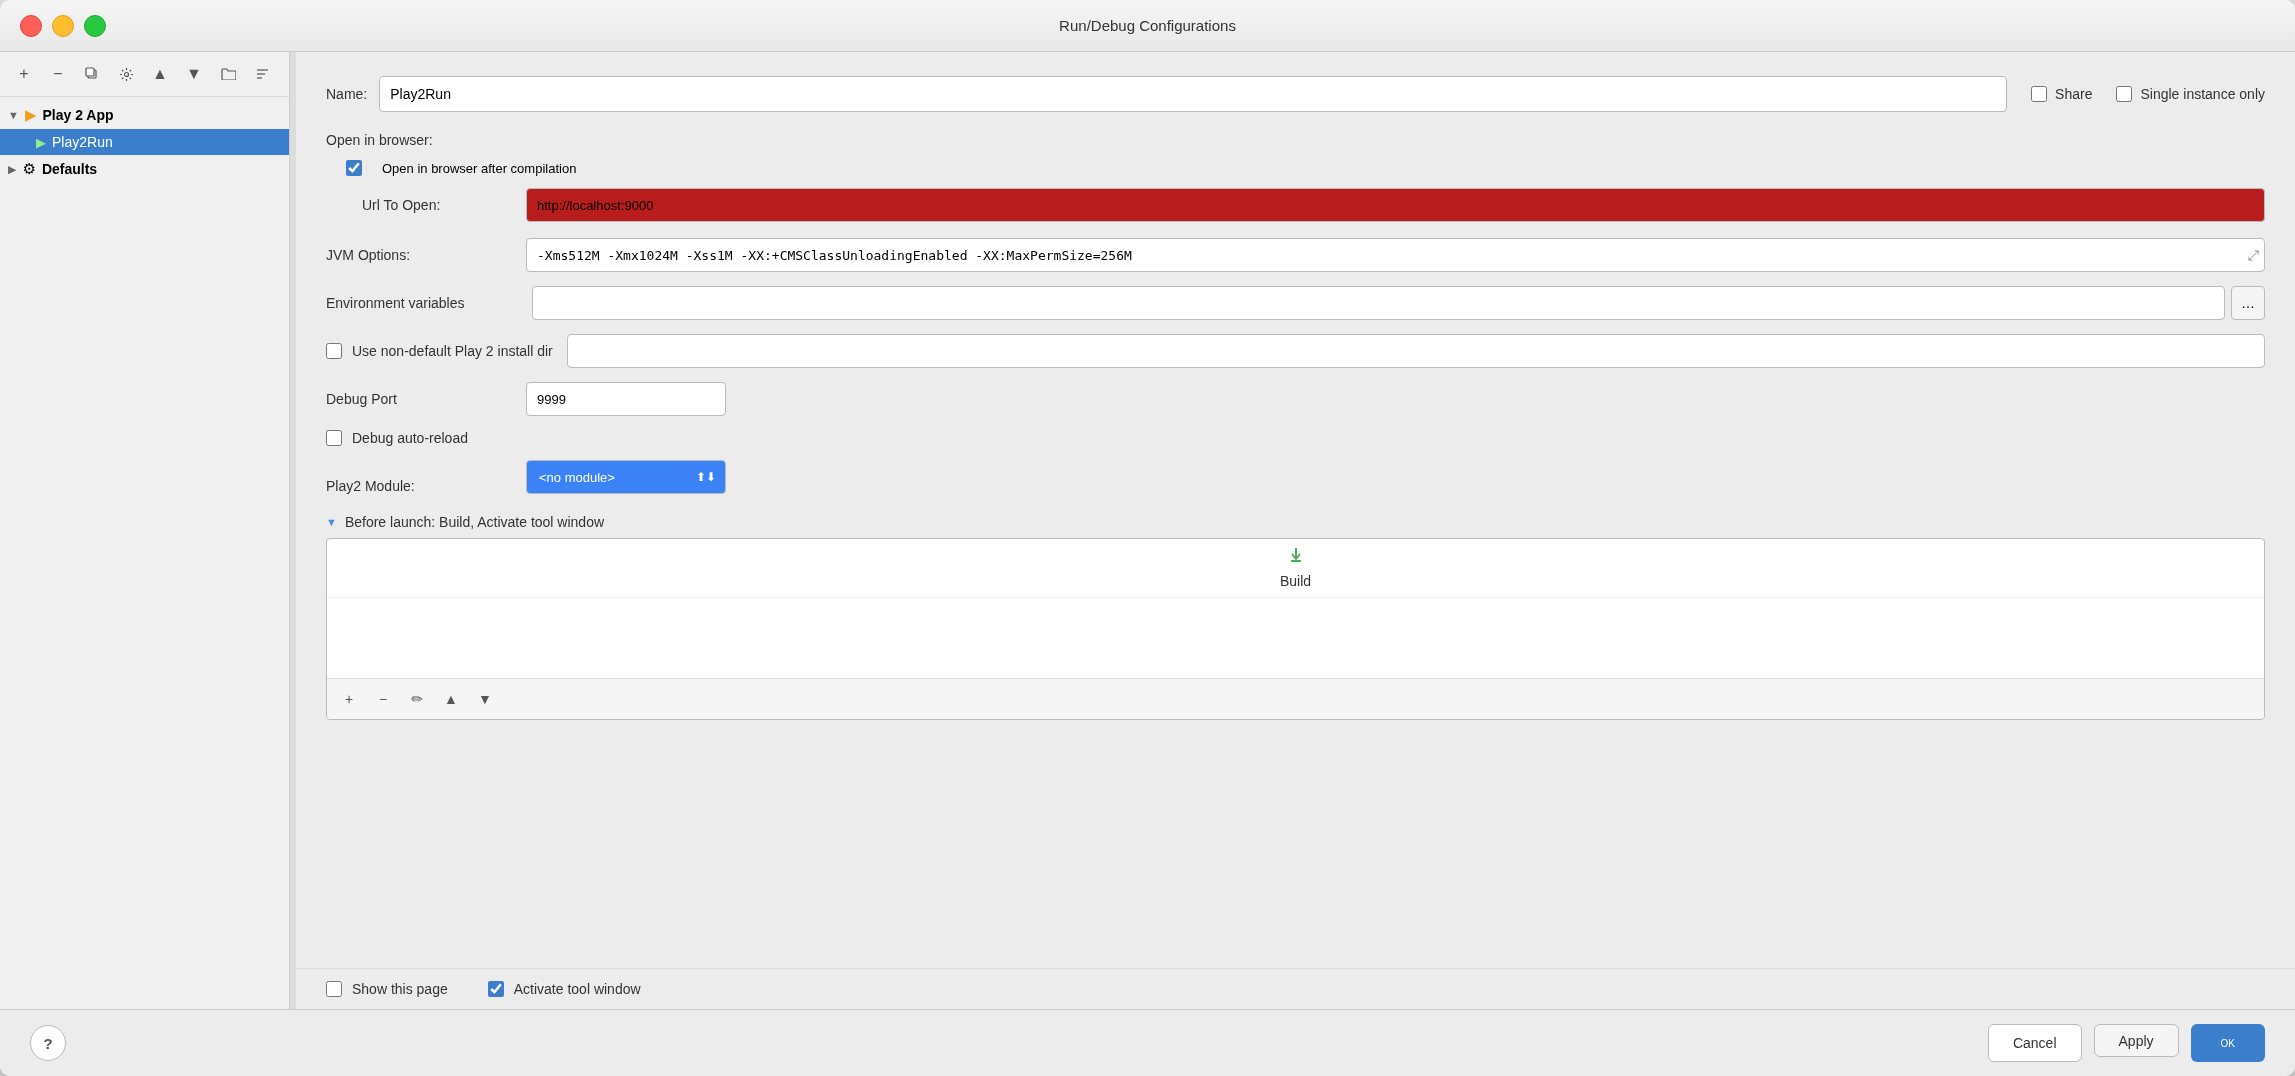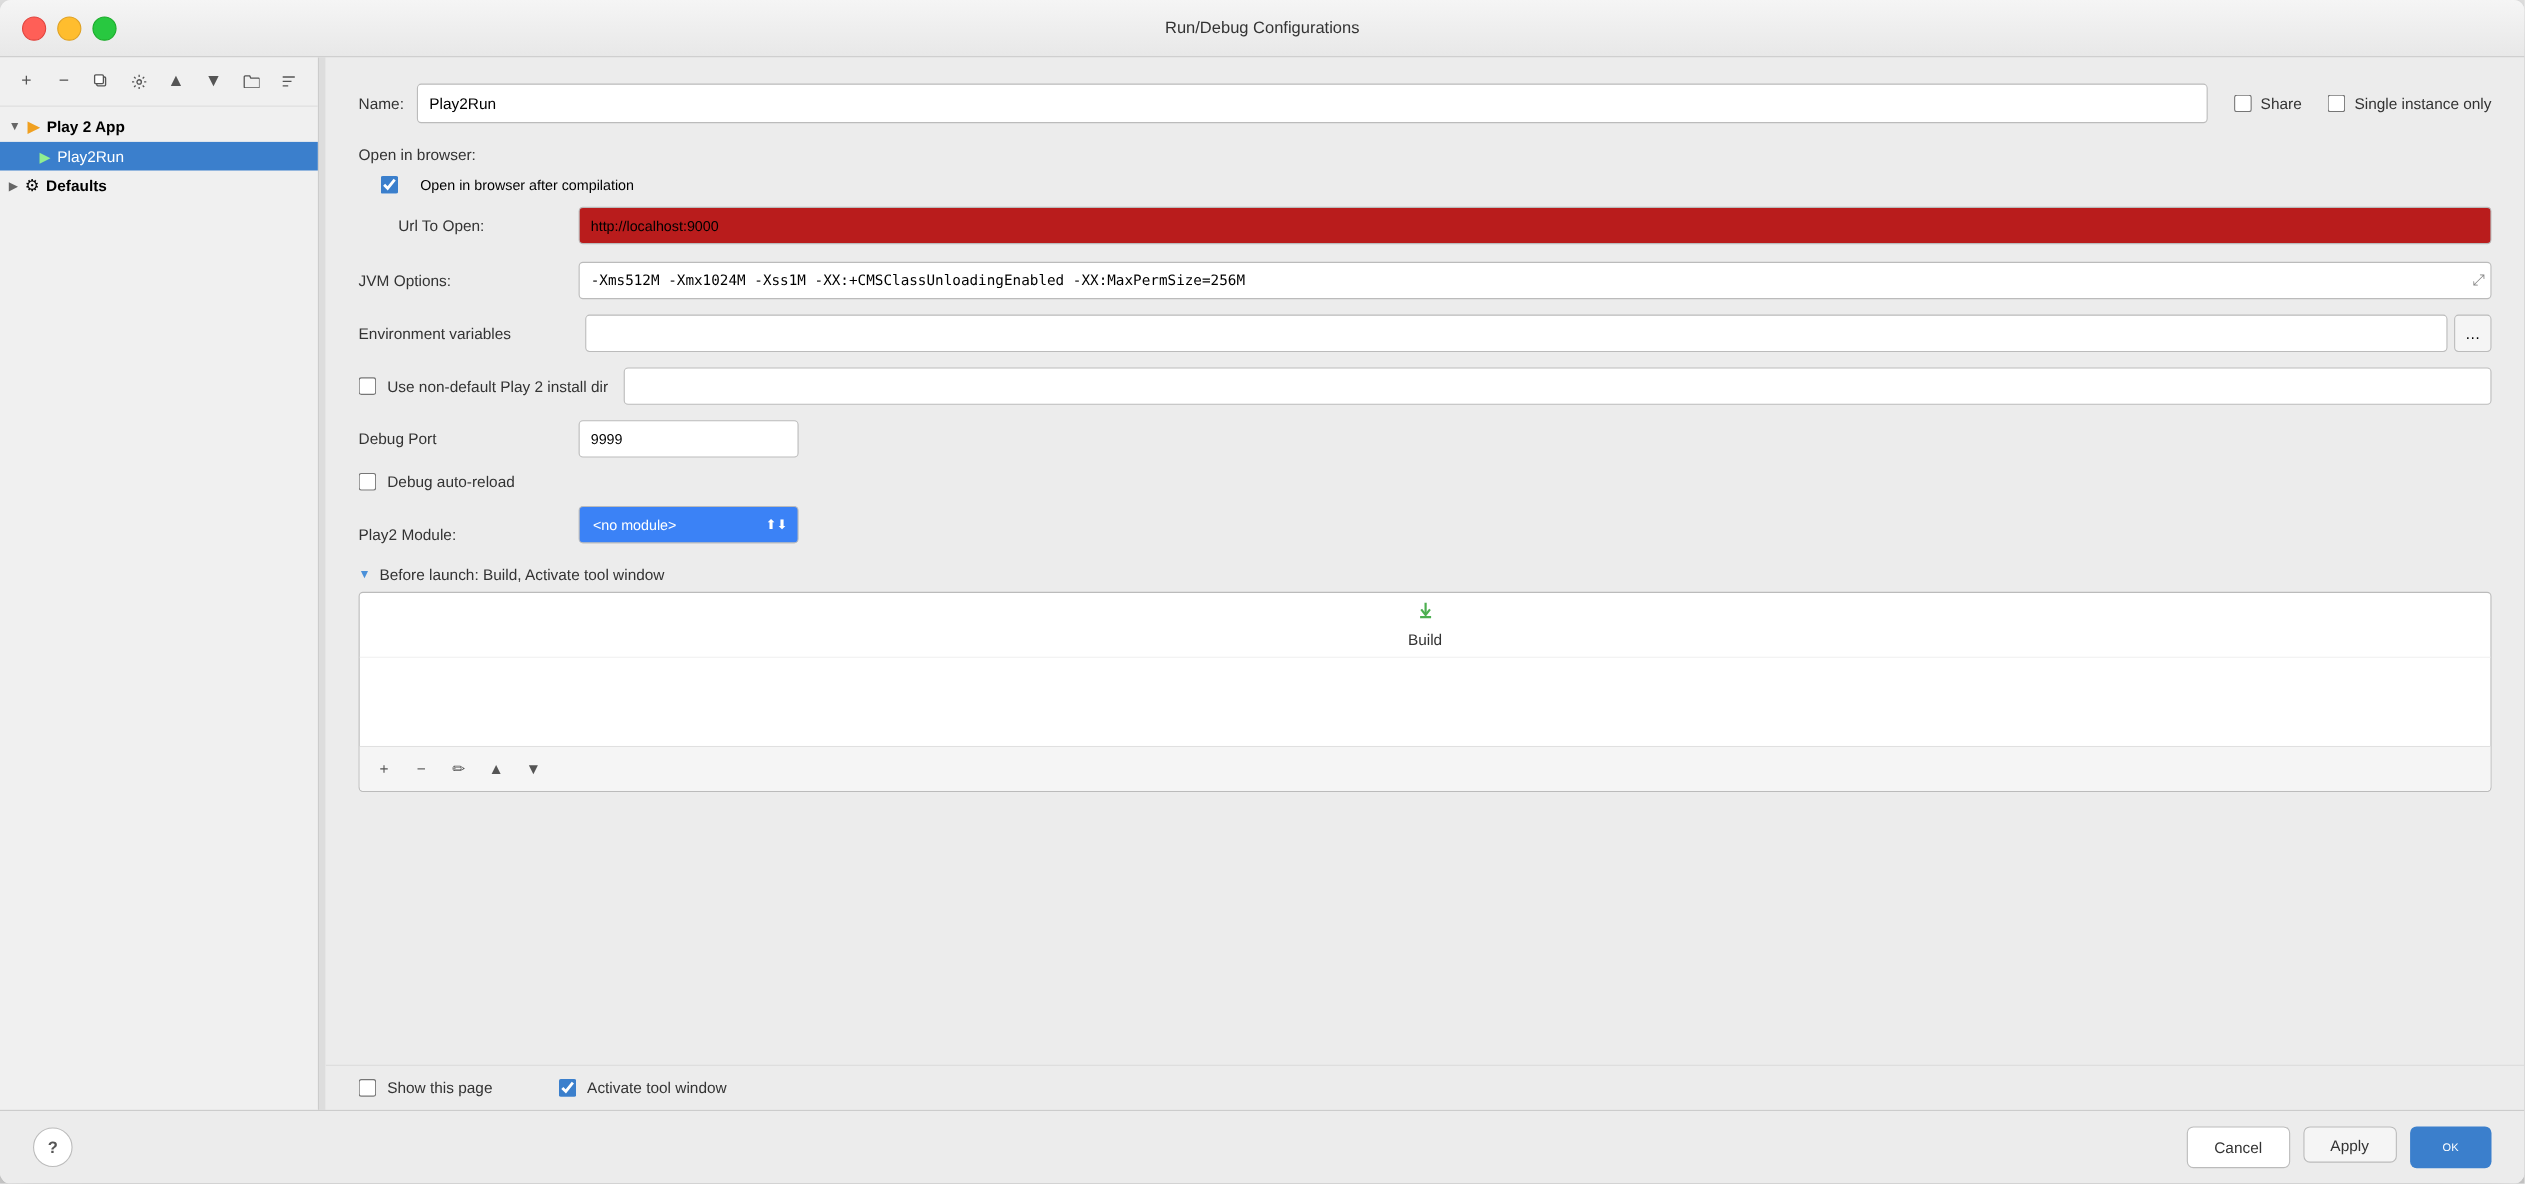--- a/index.html
+++ b/index.html
@@ -406,21 +406,21 @@
       align-items: center;
       justify-content: center;
       border-radius: 3px;
       font-size: 14px;
       color: #555;
     }
     
     .bottom-checkboxes {
       display: flex;
       align-items: center;
-      gap: 60px;
+      gap: 40px;
       padding: 12px 30px;
       border-top: 1px solid #ddd;
       background: #ececec;
     }
     .bottom-checkbox-item {
       display: flex;
       align-items: center;
       gap: 10px;
       font-size: 14px;
       color: #333;

